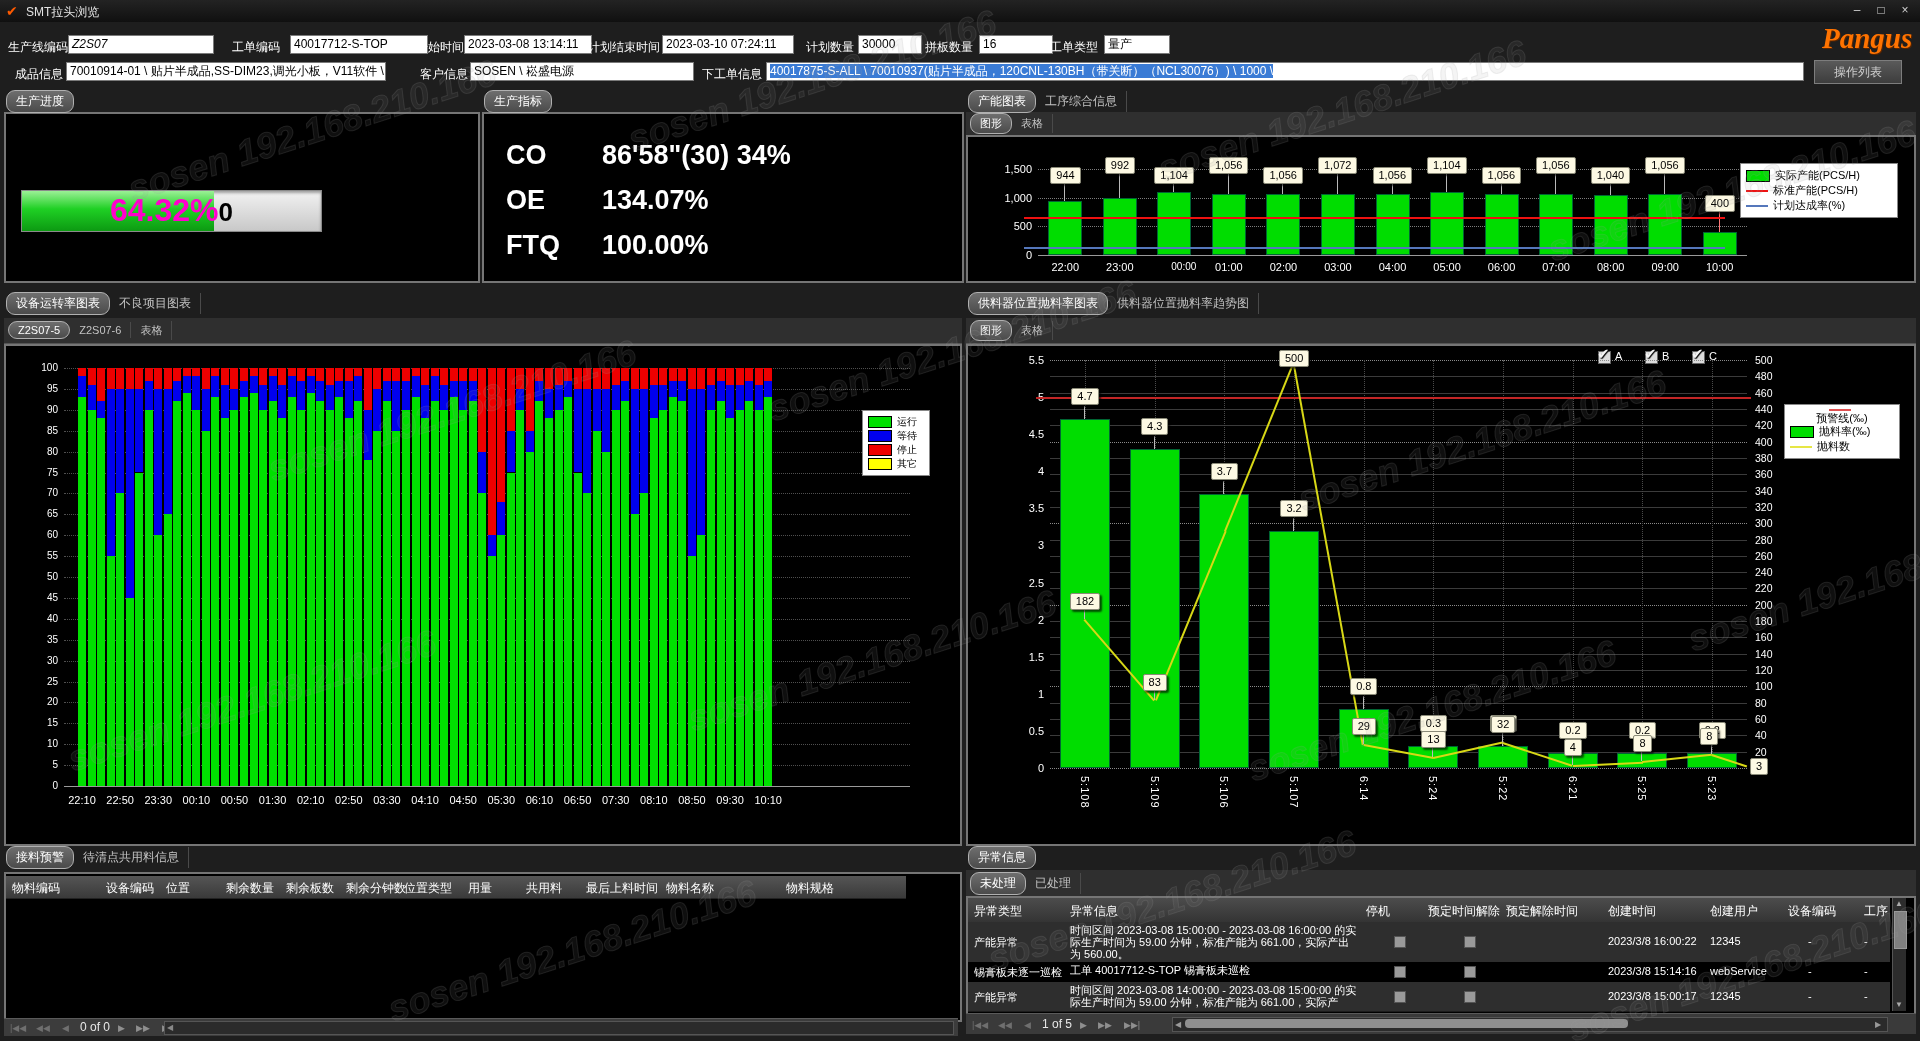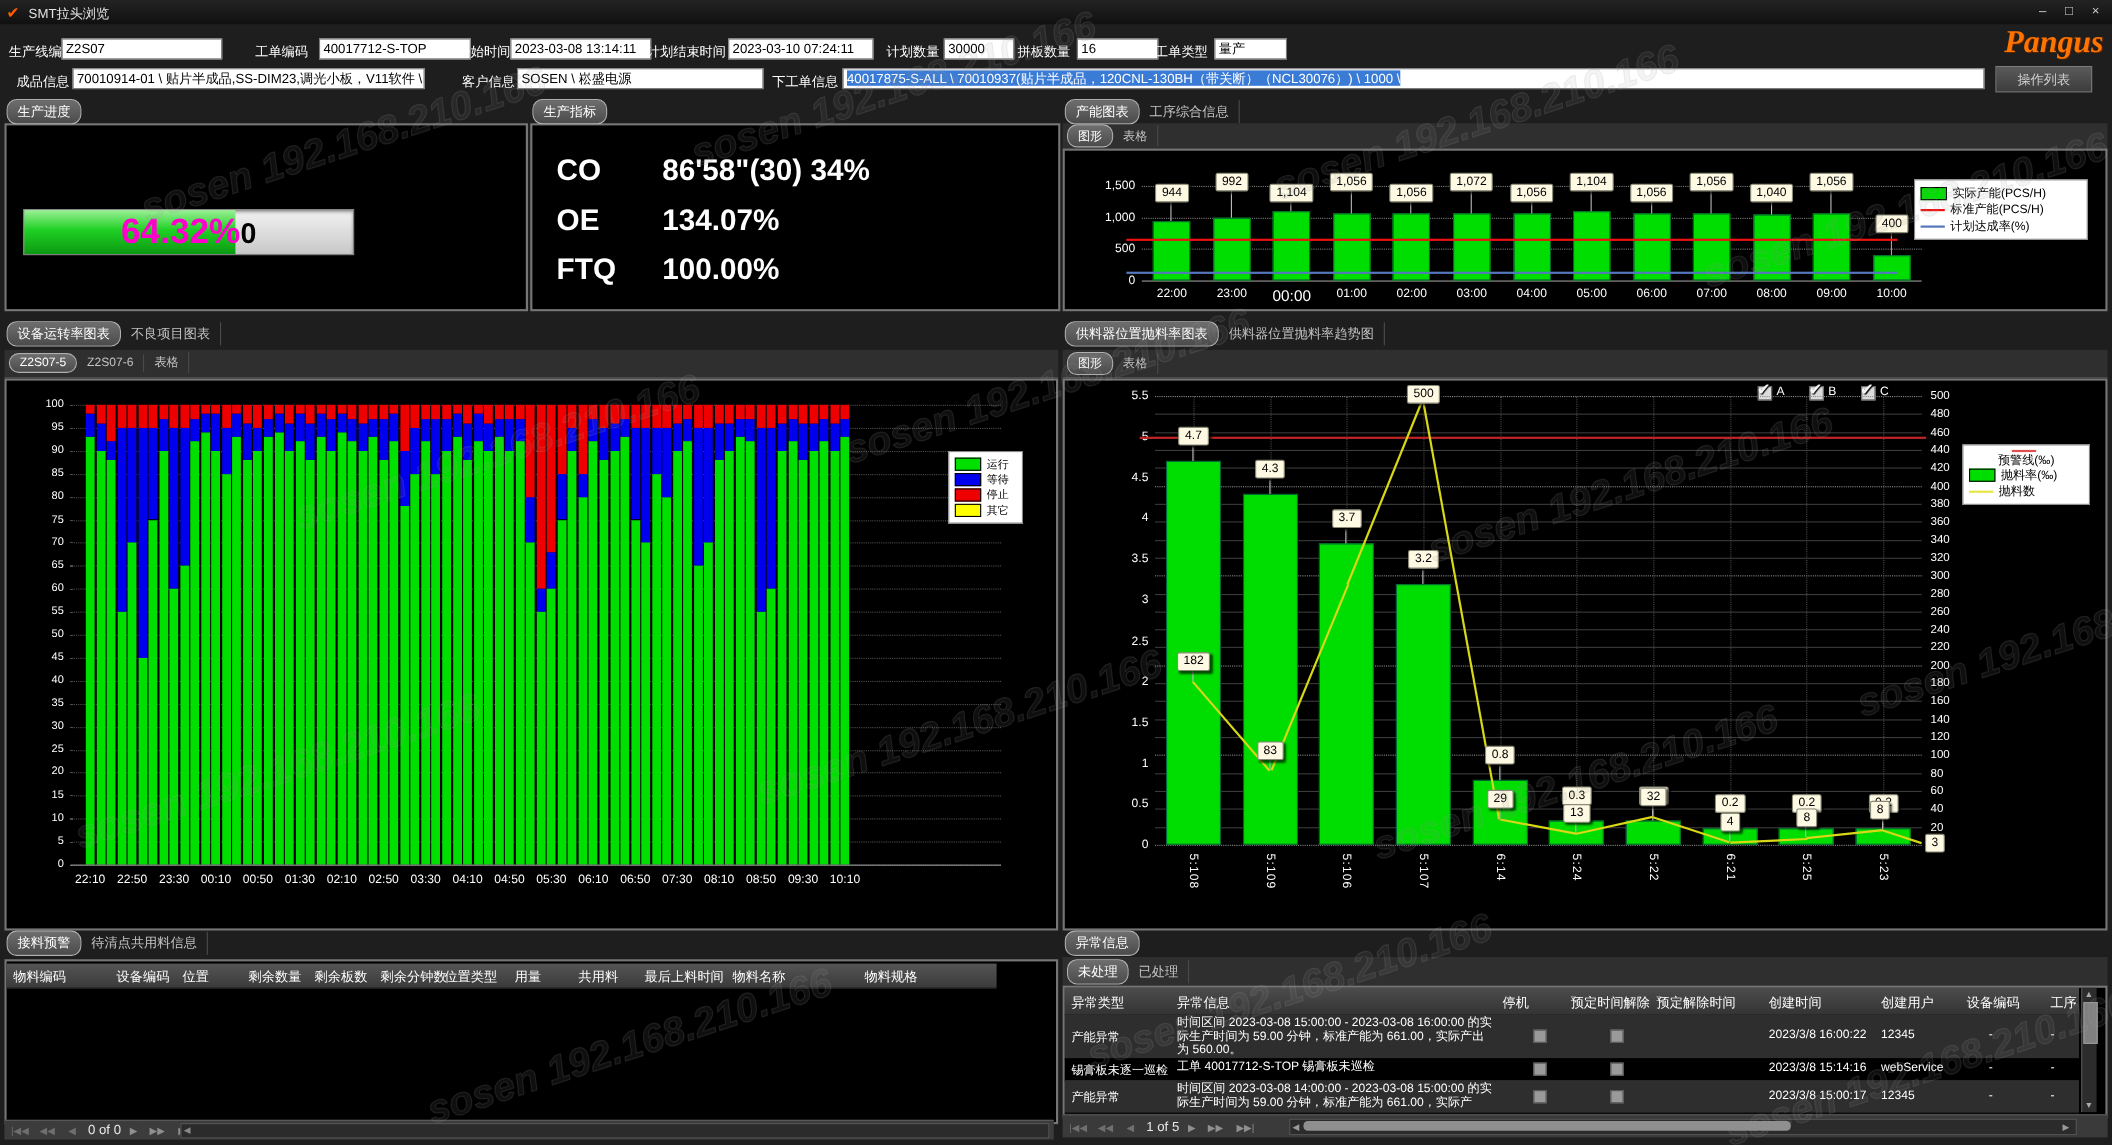--- a/index.html
+++ b/index.html
@@ -43,21 +43,21 @@
       <div class="wmk" style="left: 1290px; top: 420px;">sosen  192.168.210.166</div>
       <div class="wmk" style="left: 60px; top: 680px;">sosen  192.168.210.166</div>
       <div class="wmk" style="left: 680px; top: 640px;">sosen  192.168.210.166</div>
       <div class="wmk" style="left: 1240px; top: 690px;">sosen  192.168.210.166</div>
       <div class="wmk" style="left: 1680px; top: 560px;">sosen  192.168.210.166</div>
       <div class="wmk" style="left: 380px; top: 930px;">sosen  192.168.210.166</div>
       <div class="wmk" style="left: 980px; top: 880px;">sosen  192.168.210.166</div>
       <div class="wmk" style="left: 1560px; top: 950px;">sosen  192.168.210.166</div>
     </div>
 <div class="abs" style="left: 8px; top: 39px; color: rgb(255, 255, 255); font-size: 12px; white-space: nowrap;">生产线编码</div>
-    <div class="abs inp" style="left: 56px; top: 35px; width: 138px; height: 17px;">Z2S07</div>
+    <div class="abs inp" style="left: 68px; top: 35px; width: 138px; height: 17px; font-style: italic;">Z2S07</div>
     <div class="abs" style="left: 232px; top: 39px; color: rgb(255, 255, 255); font-size: 12px; white-space: nowrap;">工单编码</div>
     <div class="abs inp" style="left: 290px; top: 35px; width: 130px; height: 17px;">40017712-S-TOP</div>
     <div class="abs" style="left: 392px; top: 39px; color: rgb(255, 255, 255); font-size: 12px; white-space: nowrap;">计划开始时间</div>
     <div class="abs inp" style="left: 464px; top: 35px; width: 120px; height: 17px;">2023-03-08 13:14:11</div>
     <div class="abs" style="left: 588px; top: 39px; color: rgb(255, 255, 255); font-size: 12px; white-space: nowrap;">计划结束时间</div>
     <div class="abs inp" style="left: 662px; top: 35px; width: 124px; height: 17px;">2023-03-10 07:24:11</div>
     <div class="abs" style="left: 806px; top: 39px; color: rgb(255, 255, 255); font-size: 12px; white-space: nowrap;">计划数量</div>
     <div class="abs inp" style="left: 858px; top: 35px; width: 56px; height: 17px;">30000</div>
     <div class="abs" style="left: 925px; top: 39px; color: rgb(255, 255, 255); font-size: 12px; white-space: nowrap;">拼板数量</div>
     <div class="abs inp" style="left: 979px; top: 35px; width: 66px; height: 17px;">16</div>
@@ -99,21 +99,21 @@
       <div class="abs" style="left: 70px; top: 32px; width: 709px; height: 0px; border-top: 1px dotted rgb(125, 125, 125);"></div>
       <div class="abs" style="left: 80.2692px; top: 63.8773px; width: 34px; height: 54.1227px; background: rgb(0, 221, 0); border: 1px solid rgb(0, 102, 51); box-sizing: border-box; z-index: 3;"></div>
       <div class="abs" style="left: 75.2692px; top: 124px; width: 44px; text-align: center; color: rgb(255, 255, 255); font-size: 11px;">22:00</div>
       <div class="abs" style="left: 97.2692px; top: 46px; width: 17.8773px; height: 1px; background: rgb(185, 185, 185); transform-origin: 0px 0px; transform: rotate(1.5708rad); z-index: 4;"></div>
       <div class="abs cream" style="top: 30px; left: 82.2692px;">944</div>
       <div class="abs" style="left: 134.808px; top: 61.1253px; width: 34px; height: 56.8747px; background: rgb(0, 221, 0); border: 1px solid rgb(0, 102, 51); box-sizing: border-box; z-index: 3;"></div>
       <div class="abs" style="left: 129.808px; top: 124px; width: 44px; text-align: center; color: rgb(255, 255, 255); font-size: 11px;">23:00</div>
       <div class="abs" style="left: 151.808px; top: 36px; width: 25.1253px; height: 1px; background: rgb(185, 185, 185); transform-origin: 0px 0px; transform: rotate(1.5708rad); z-index: 4;"></div>
       <div class="abs cream" style="top: 20px; left: 136.808px;">992</div>
       <div class="abs" style="left: 189.346px; top: 54.704px; width: 34px; height: 63.296px; background: rgb(0, 221, 0); border: 1px solid rgb(0, 102, 51); box-sizing: border-box; z-index: 3;"></div>
-      <div class="abs" style="left: 184.346px; top: 124px; width: 44px; text-align: center; color: rgb(255, 255, 255); font-size: 14px;">00:00</div>
+      <div class="abs" style="left: 184.346px; top: 124px; width: 44px; text-align: right; color: rgb(255, 255, 255); font-size: 10px;">00:00</div>
       <div class="abs" style="left: 206.346px; top: 46px; width: 8.704px; height: 1px; background: rgb(185, 185, 185); transform-origin: 0px 0px; transform: rotate(1.5708rad); z-index: 4;"></div>
       <div class="abs cream" style="top: 30px; left: 186.346px;">1,104</div>
       <div class="abs" style="left: 243.885px; top: 57.456px; width: 34px; height: 60.544px; background: rgb(0, 221, 0); border: 1px solid rgb(0, 102, 51); box-sizing: border-box; z-index: 3;"></div>
       <div class="abs" style="left: 238.885px; top: 124px; width: 44px; text-align: center; color: rgb(255, 255, 255); font-size: 11px;">01:00</div>
       <div class="abs" style="left: 260.885px; top: 36px; width: 21.456px; height: 1px; background: rgb(185, 185, 185); transform-origin: 0px 0px; transform: rotate(1.5708rad); z-index: 4;"></div>
       <div class="abs cream" style="top: 20px; left: 240.885px;">1,056</div>
       <div class="abs" style="left: 298.423px; top: 57.456px; width: 34px; height: 60.544px; background: rgb(0, 221, 0); border: 1px solid rgb(0, 102, 51); box-sizing: border-box; z-index: 3;"></div>
       <div class="abs" style="left: 293.423px; top: 124px; width: 44px; text-align: center; color: rgb(255, 255, 255); font-size: 11px;">02:00</div>
       <div class="abs" style="left: 315.423px; top: 46px; width: 11.456px; height: 1px; background: rgb(185, 185, 185); transform-origin: 0px 0px; transform: rotate(1.5708rad); z-index: 4;"></div>
       <div class="abs cream" style="top: 30px; left: 295.423px;">1,056</div>

